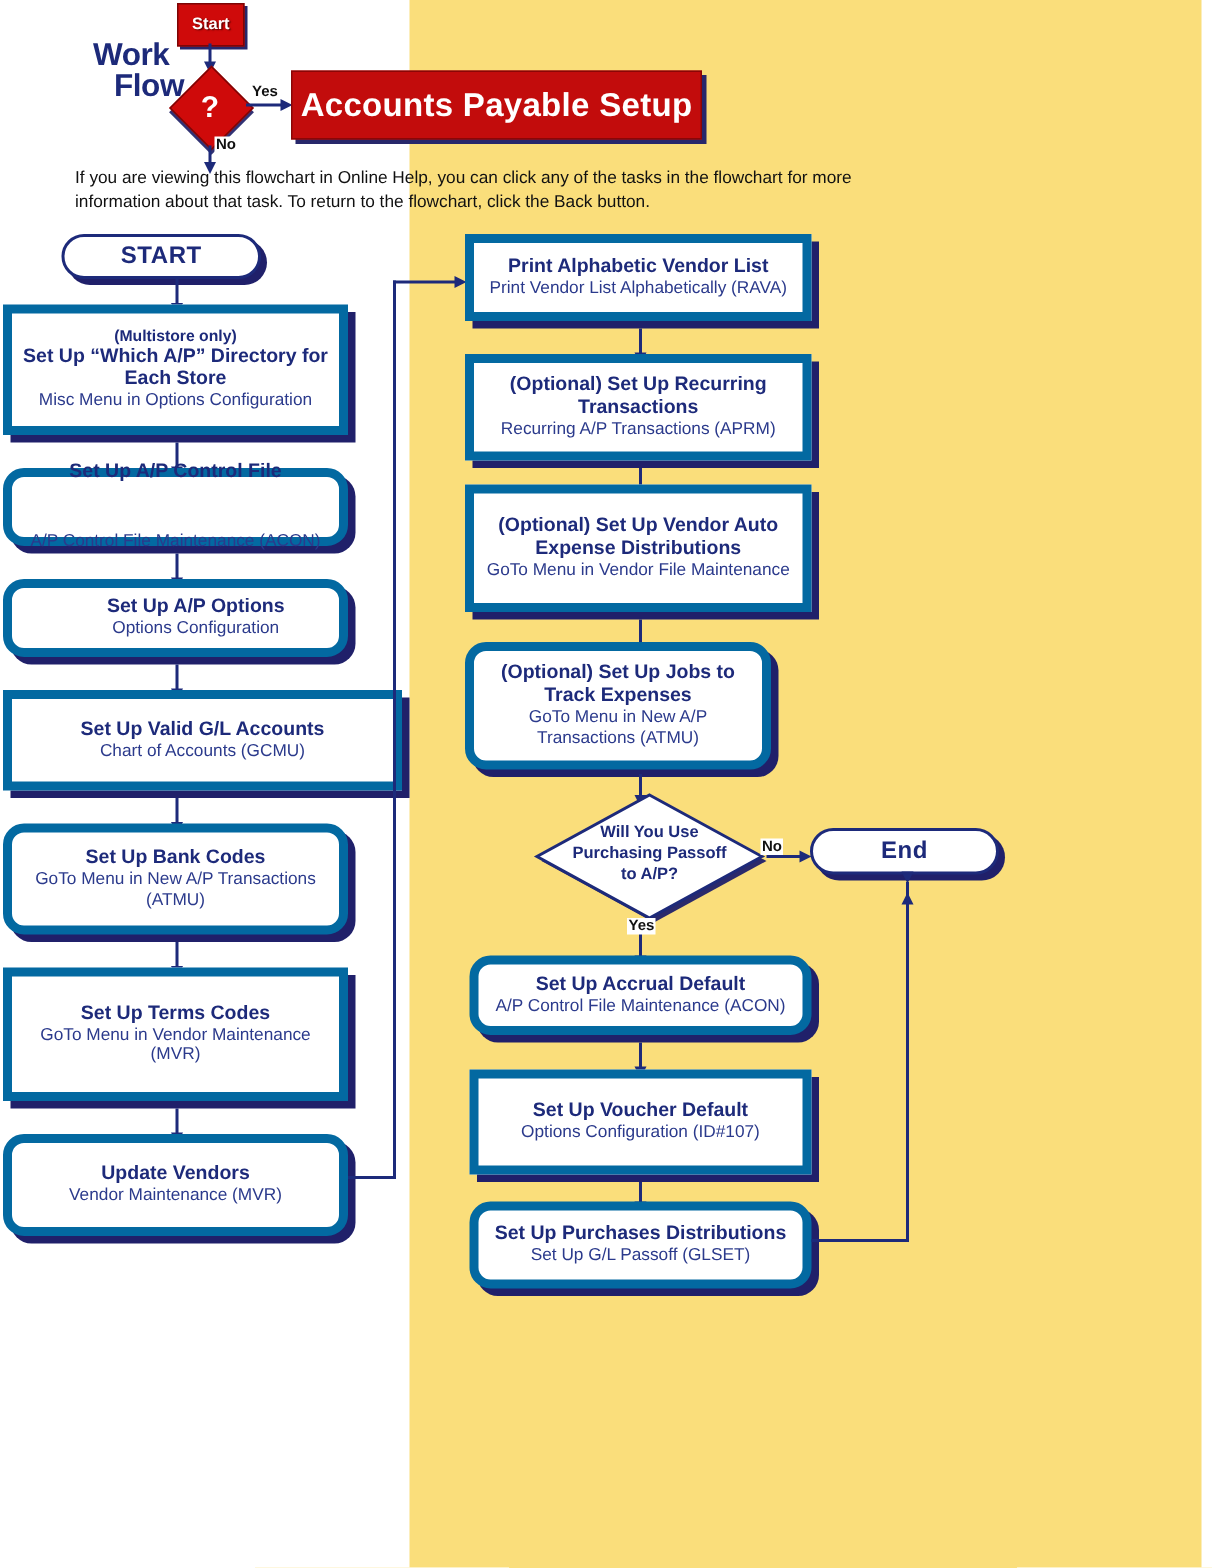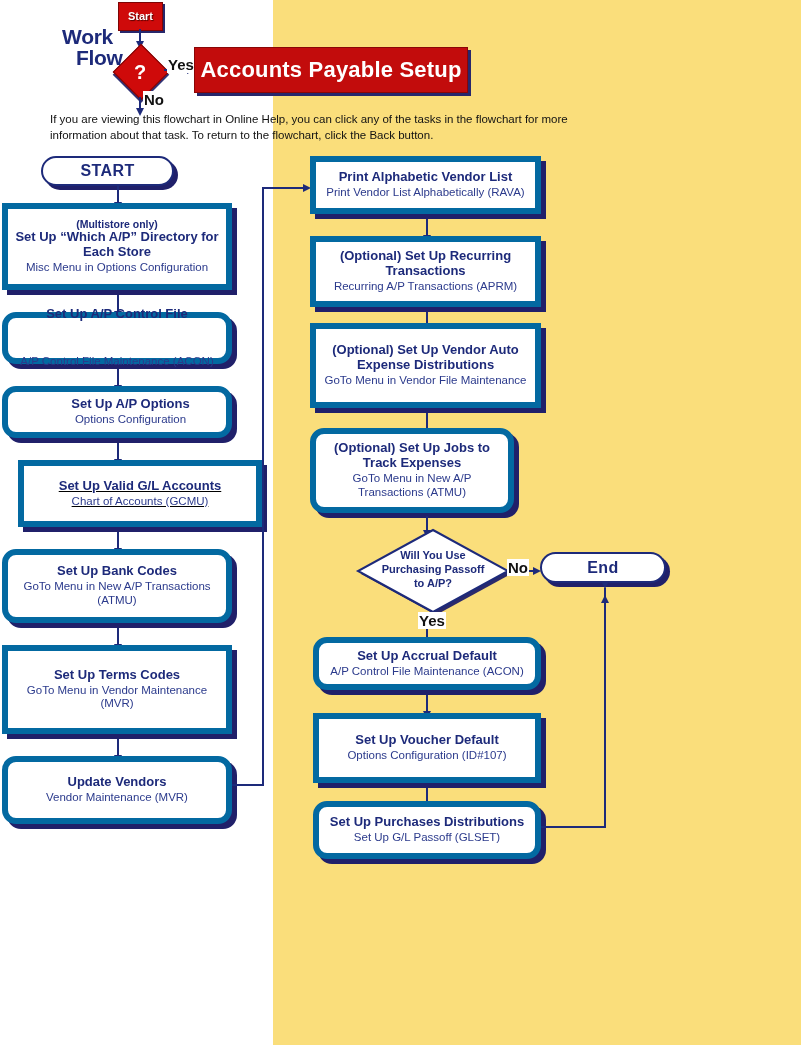--- a/index.html
+++ b/index.html
@@ -36,21 +36,21 @@
   .arrow-h::after{content:"";position:absolute;right:-7px;top:-3px;
       border-top:4px solid transparent;border-bottom:4px solid transparent;
       border-left:8px solid #1d2a7a;}
   .arrow-up::after{content:"";position:absolute;left:-3px;top:-7px;
       border-left:4px solid transparent;border-right:4px solid transparent;
       border-bottom:8px solid #1d2a7a;}
   .arrow-up::before{display:none;}
   .plain-v{position:absolute;background:#1d2a7a;width:2px;}
   .plain-h{position:absolute;background:#1d2a7a;height:2px;}
 
-  .lbl{position:absolute;font-size:15px;font-weight:bold;color:#111;
+  .lbl{position:absolute;font-size:10px;font-weight:bold;color:#111;
        background:#fff;padding:0 1px;}
 
   
   #title-banner{position:absolute;left:194px;top:47px;width:272px;height:44px;
      background:#c20c0c;border:1px solid #8a0606;
      box-shadow:3px 3px 0 #27276b;}
   #title-banner span{display:block;line-height:44px;text-align:center;
      color:#fff;font-size:22px;font-weight:bold;letter-spacing:.2px;}
 
   #intro{position:absolute;left:10px;top:112px;width:560px;
@@ -126,21 +126,21 @@
   <div class="s">A/P Control File Maintenance (ACON)</div>
 </div>
 <div class="arrow-v" style="left:117px;top:369px;height:17px;"></div>
 
 <div class="node rd" style="left:2px;top:386px;width:230px;height:52px;padding-left:32px;">
   <div class="t">Set Up A/P Options</div>
   <div class="s">Options Configuration</div>
 </div>
 <div class="arrow-v" style="left:117px;top:443px;height:17px;"></div>
 
-<div class="node sq" style="left:18px;top:460px;width:244px;height:67px;text-decoration:underline;">
+<div class="node sq" style="left:2px;top:460px;width:266px;height:67px;">
   <div class="t">Set Up Valid G/L Accounts</div>
   <div class="s">Chart of Accounts (GCMU)</div>
 </div>
 <div class="arrow-v" style="left:117px;top:532px;height:17px;"></div>
 
 <div class="node rd" style="left:2px;top:549px;width:230px;height:74px;">
   <div class="t">Set Up Bank Codes</div>
   <div class="s">GoTo Menu in New A/P Transactions (ATMU)</div>
 </div>
 <div class="arrow-v" style="left:117px;top:628px;height:17px;"></div>

